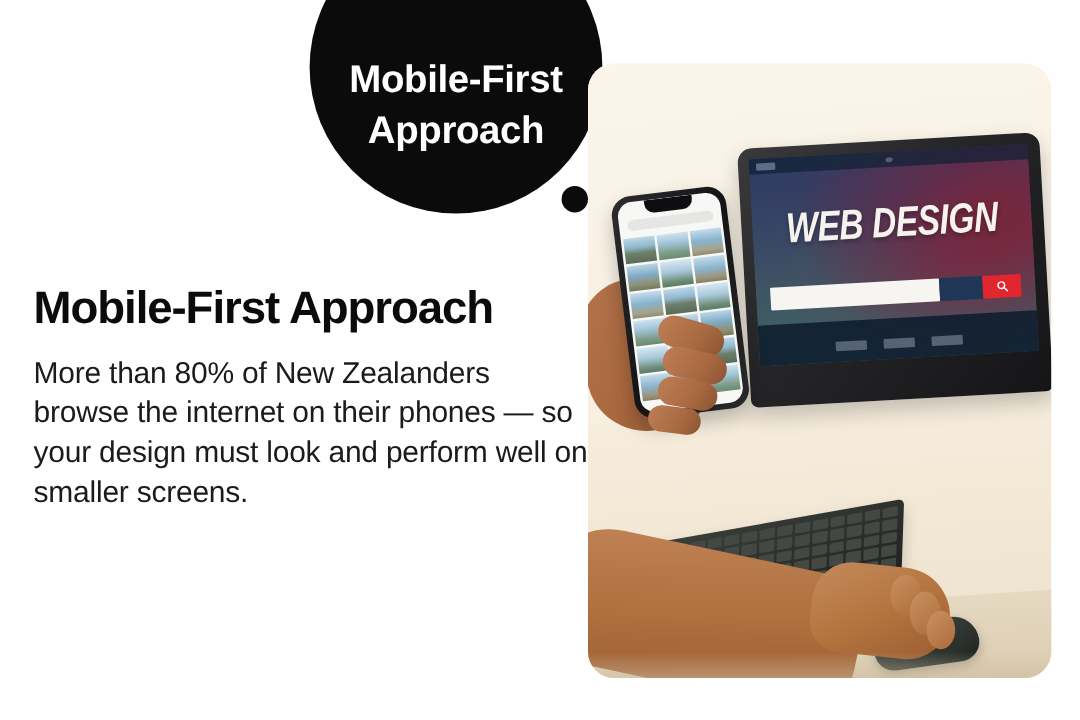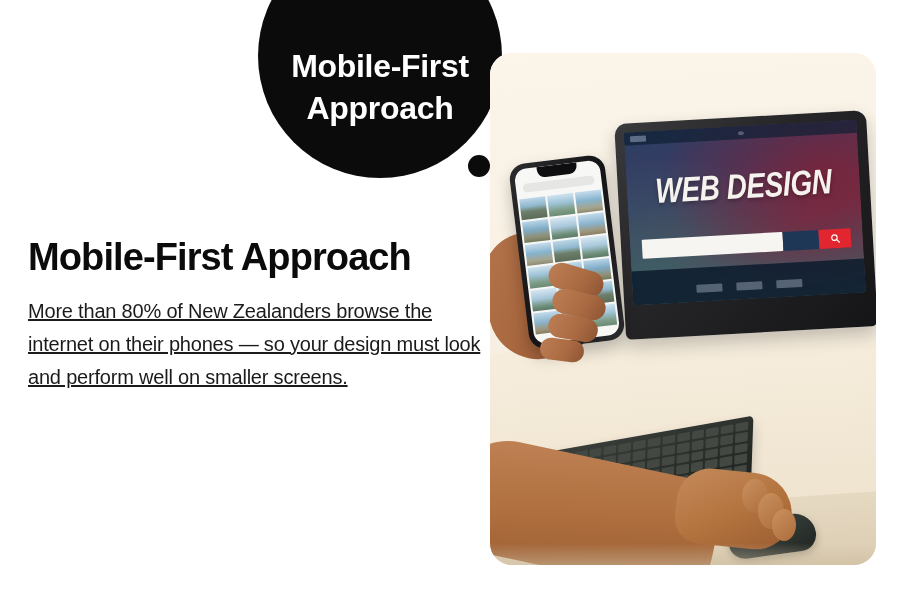--- a/index.html
+++ b/index.html
@@ -66,26 +66,25 @@
   }
   .headline {
     font-size: 38px;
     font-weight: bold;
     color: #0b0b0b;
     letter-spacing: -0.9px;
     line-height: 1.12;
     margin: 0 0 16px 0;
   }
   .body-copy {
-    font-size: 20px;
+    font-size: 25px;
     line-height: 33px;
     color: #1b1b1b;
     margin: 0;
     letter-spacing: -0.2px;
-    text-decoration: underline;
   }
 
   
   .photo-panel {
     position: absolute;
     left: 490px;
     top: 53px;
     width: 386px;
     height: 512px;
     border-radius: 22px;

